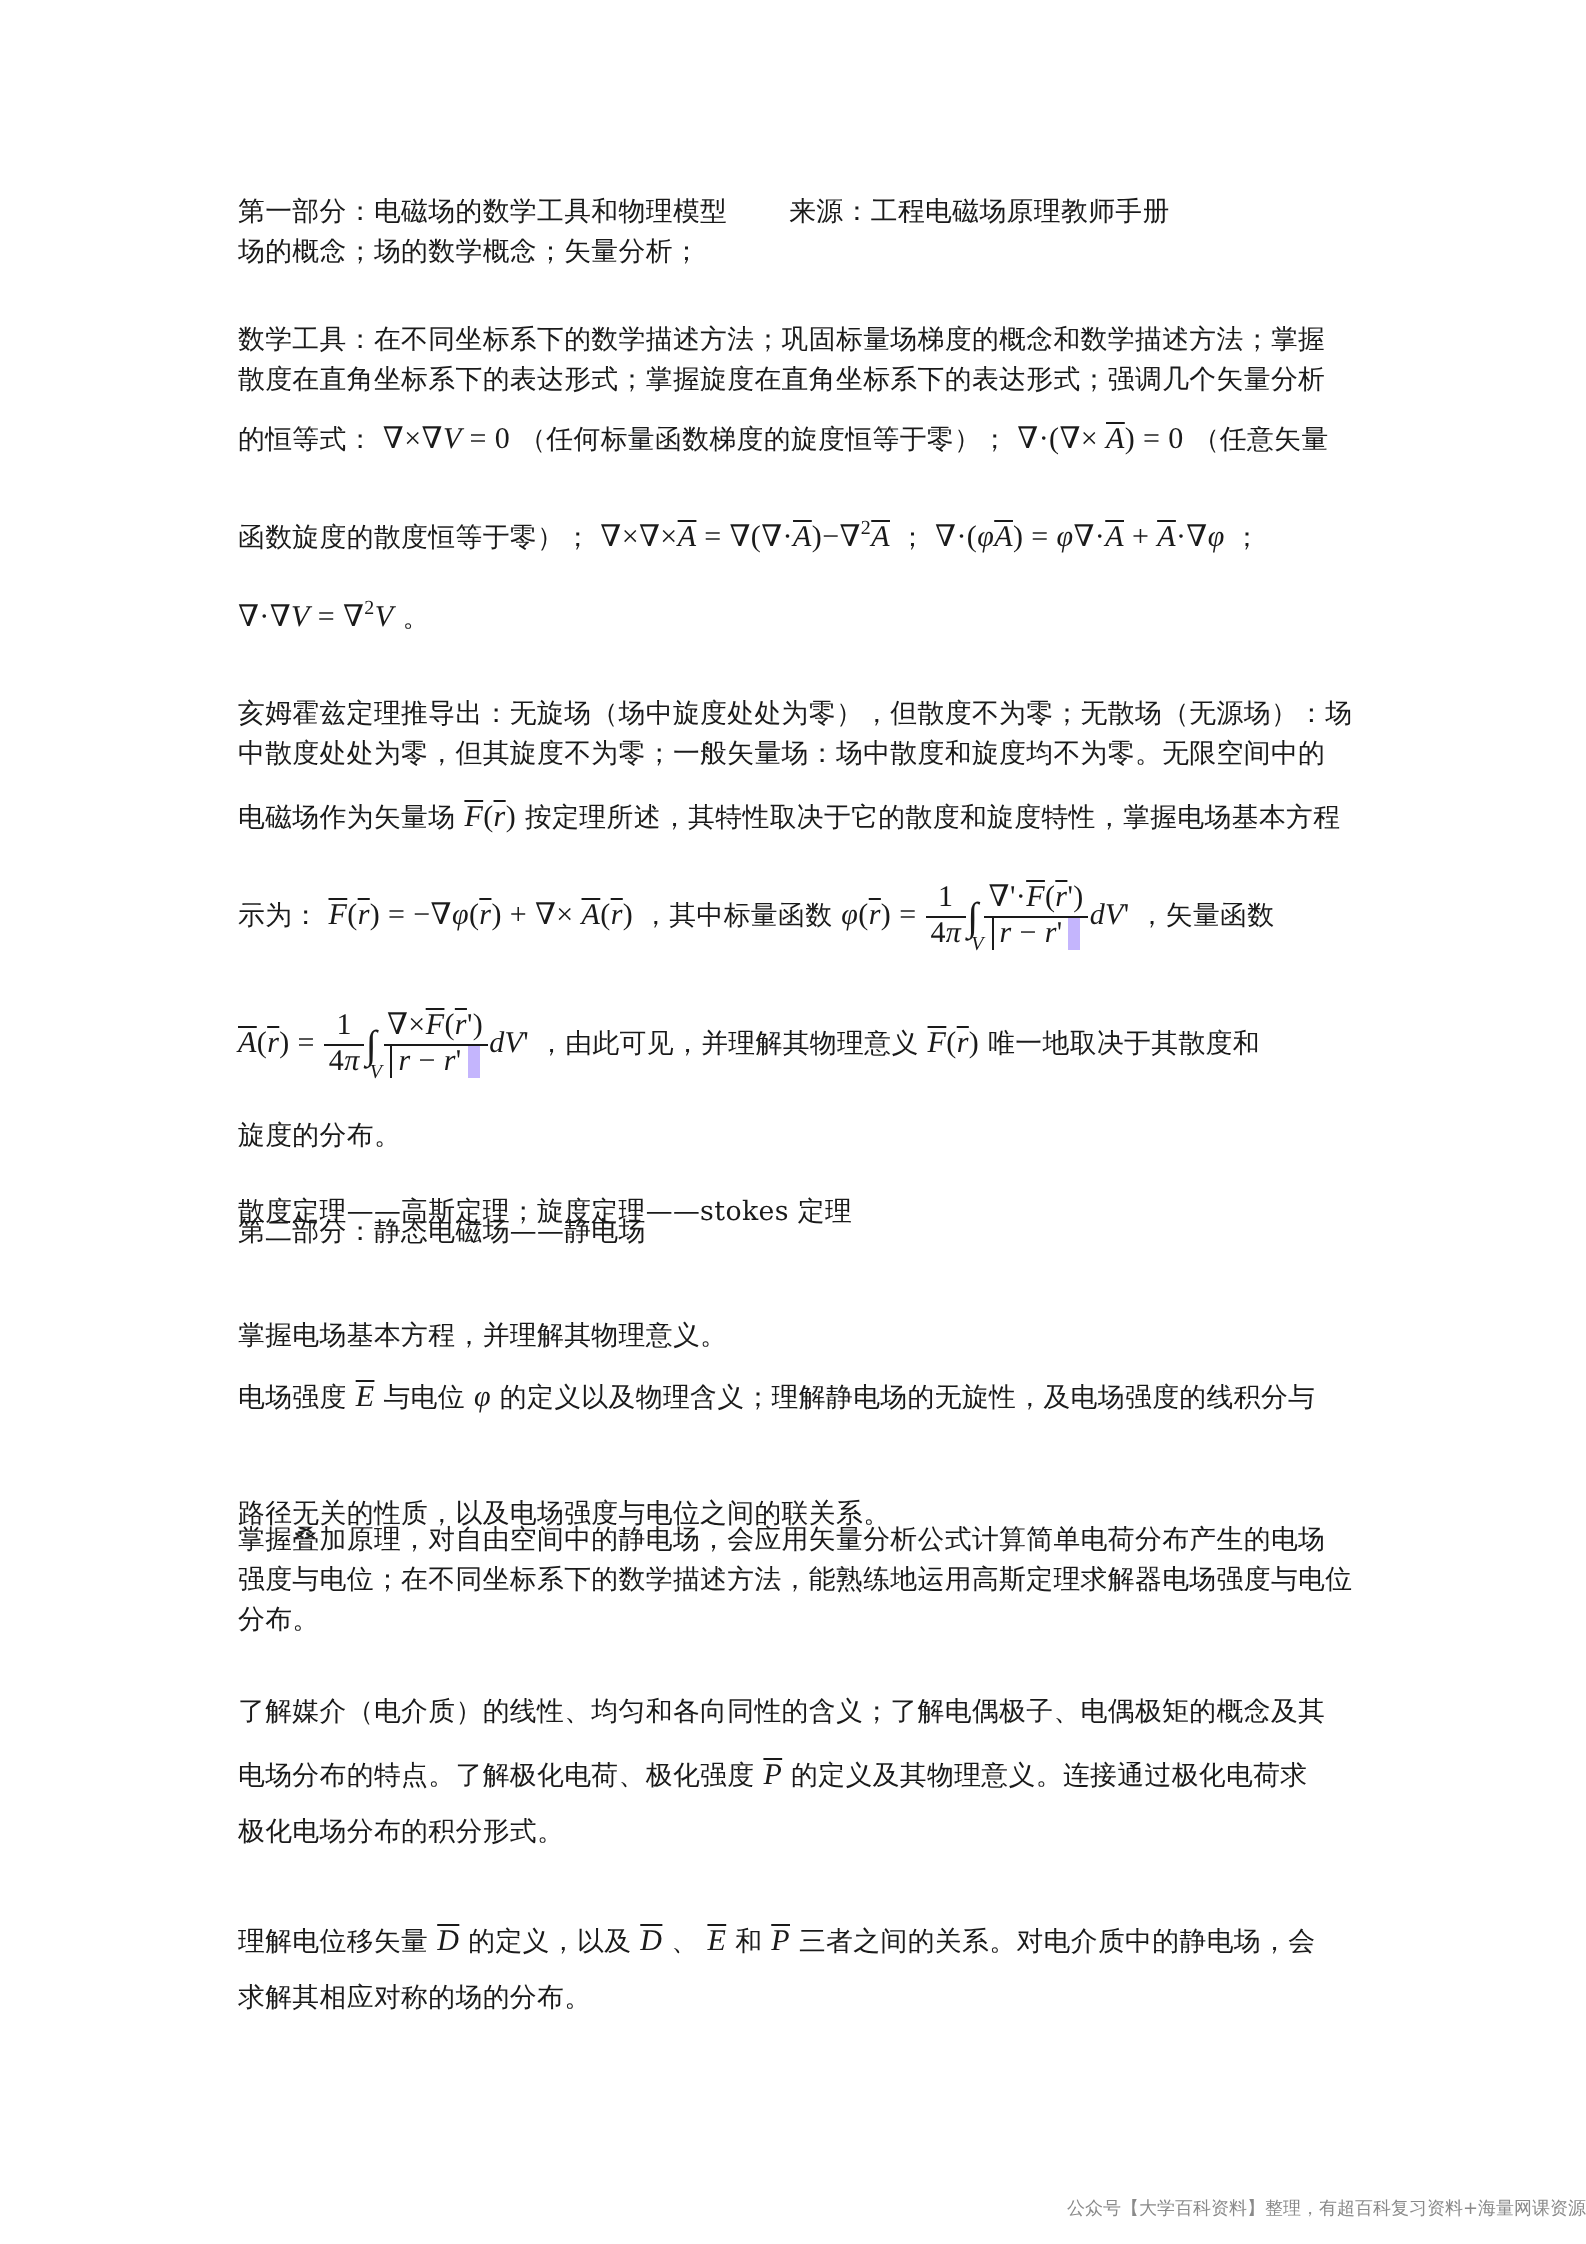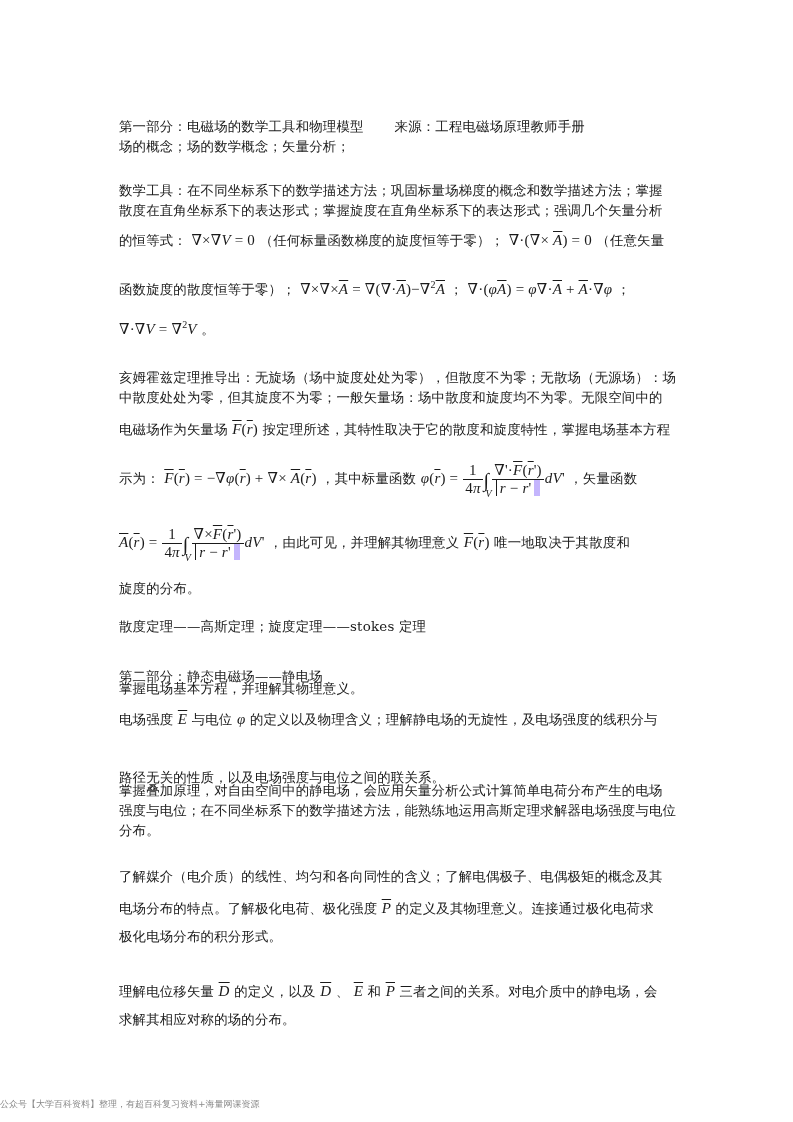--- a/index.html
+++ b/index.html
@@ -1,29 +1,29 @@
 <!DOCTYPE html>
 <html><head>
 <meta charset="utf-8">
 <style>
   html, body { margin: 0; padding: 0; background: #ffffff; }
   body { width: 793px; height: 1122px; position: relative; overflow: hidden;
          font-family: "DejaVu Serif", "Liberation Serif", serif; color: #1a1a1a; }
   .page { position: absolute; left: 119px; top: 0; width: 556px; }
-  .line { position: absolute; left: 0; white-space: nowrap; font-size: 13.4px; line-height: 18px; letter-spacing: 0.2px; margin-top: 20px; }
+  .line { position: absolute; left: 0; white-space: nowrap; font-size: 13.4px; line-height: 18px; letter-spacing: 0.2px; }
   .m { font-family: "Liberation Serif", "DejaVu Serif", serif; font-size: 15px; }
   .ov { text-decoration: overline; }
   .frac { display: inline-block; vertical-align: middle; text-align: center; margin: 0 1px; }
   .frac .num { display: block; border-bottom: 1px solid #1a1a1a; padding: 0 2px; line-height: 17px; }
   .frac .den { display: block; line-height: 17px; padding: 0 2px; text-align: center; }
   .frac.plain .num { border-bottom: none; }
   .int { display: inline-block; vertical-align: middle; font-size: 20px; line-height: 20px; position: relative; margin-right: 2px; }
   .int sub { position: absolute; left: 2px; bottom: -14px; font-size: 10px; font-style: italic; }
   .abs { border-left: 1px solid #1a1a1a; border-right: 6px solid #c4b5fd; padding: 0 3px; }
-  .footer { position: absolute; top: 1098px; left: 0; width: 793px; text-align: left; font-size: 9px;
+  .footer { position: absolute; top: 1098px; left: 0; width: 793px; text-align: right; font-size: 9px;
             color: #8a8a8a; font-family: "DejaVu Sans", "Liberation Sans", sans-serif; }
   sup { font-size: 10px; }
 </style>
 </head>
 <body>
 
 <div class="page">
 
   <div class="line" style="top:98px">
     <span>第一部分：电磁场的数学工具和物理模型</span>
@@ -72,21 +72,21 @@
     <span class="m"><i class="ov">A</i>(<i class="ov">r</i>) =
       <span class="frac plain"><span class="num">1</span><span class="den" style="border-top:1px solid #1a1a1a">4<i>π</i></span></span><span class="int">∫<sub>V</sub></span><span class="frac"><span class="num">∇×<i class="ov">F</i>(<i class="ov">r</i>')</span><span class="den"><span class="abs"><i class="ov">r</i> − <i class="ov">r</i>'</span></span></span><i>dV</i>'</span>
     <span>，由此可见，并理解其物理意义</span>
     <span class="m"><i class="ov">F</i>(<i class="ov">r</i>)</span>
     <span>唯一地取决于其散度和</span>
   </div>
   <div class="line" style="top:560px">旋度的分布。</div>
 
   <div class="line" style="top:598px">散度定理——高斯定理；旋度定理——stokes 定理</div>
 
-  <div class="line" style="top:648px">第二部分：静态电磁场——静电场</div>
+  <div class="line" style="top:608px">第二部分：静态电磁场——静电场</div>
   <div class="line" style="top:660px">掌握电场基本方程，并理解其物理意义。</div>
 
   <div class="line" style="top:690px">
     <span>电场强度</span>
     <span class="m"><i class="ov">E</i></span>
     <span>与电位</span>
     <span class="m"><i>φ</i></span>
     <span>的定义以及物理含义；理解静电场的无旋性，及电场强度的线积分与</span>
   </div>
   <div class="line" style="top:749px">路径无关的性质，以及电场强度与电位之间的联关系。</div>

